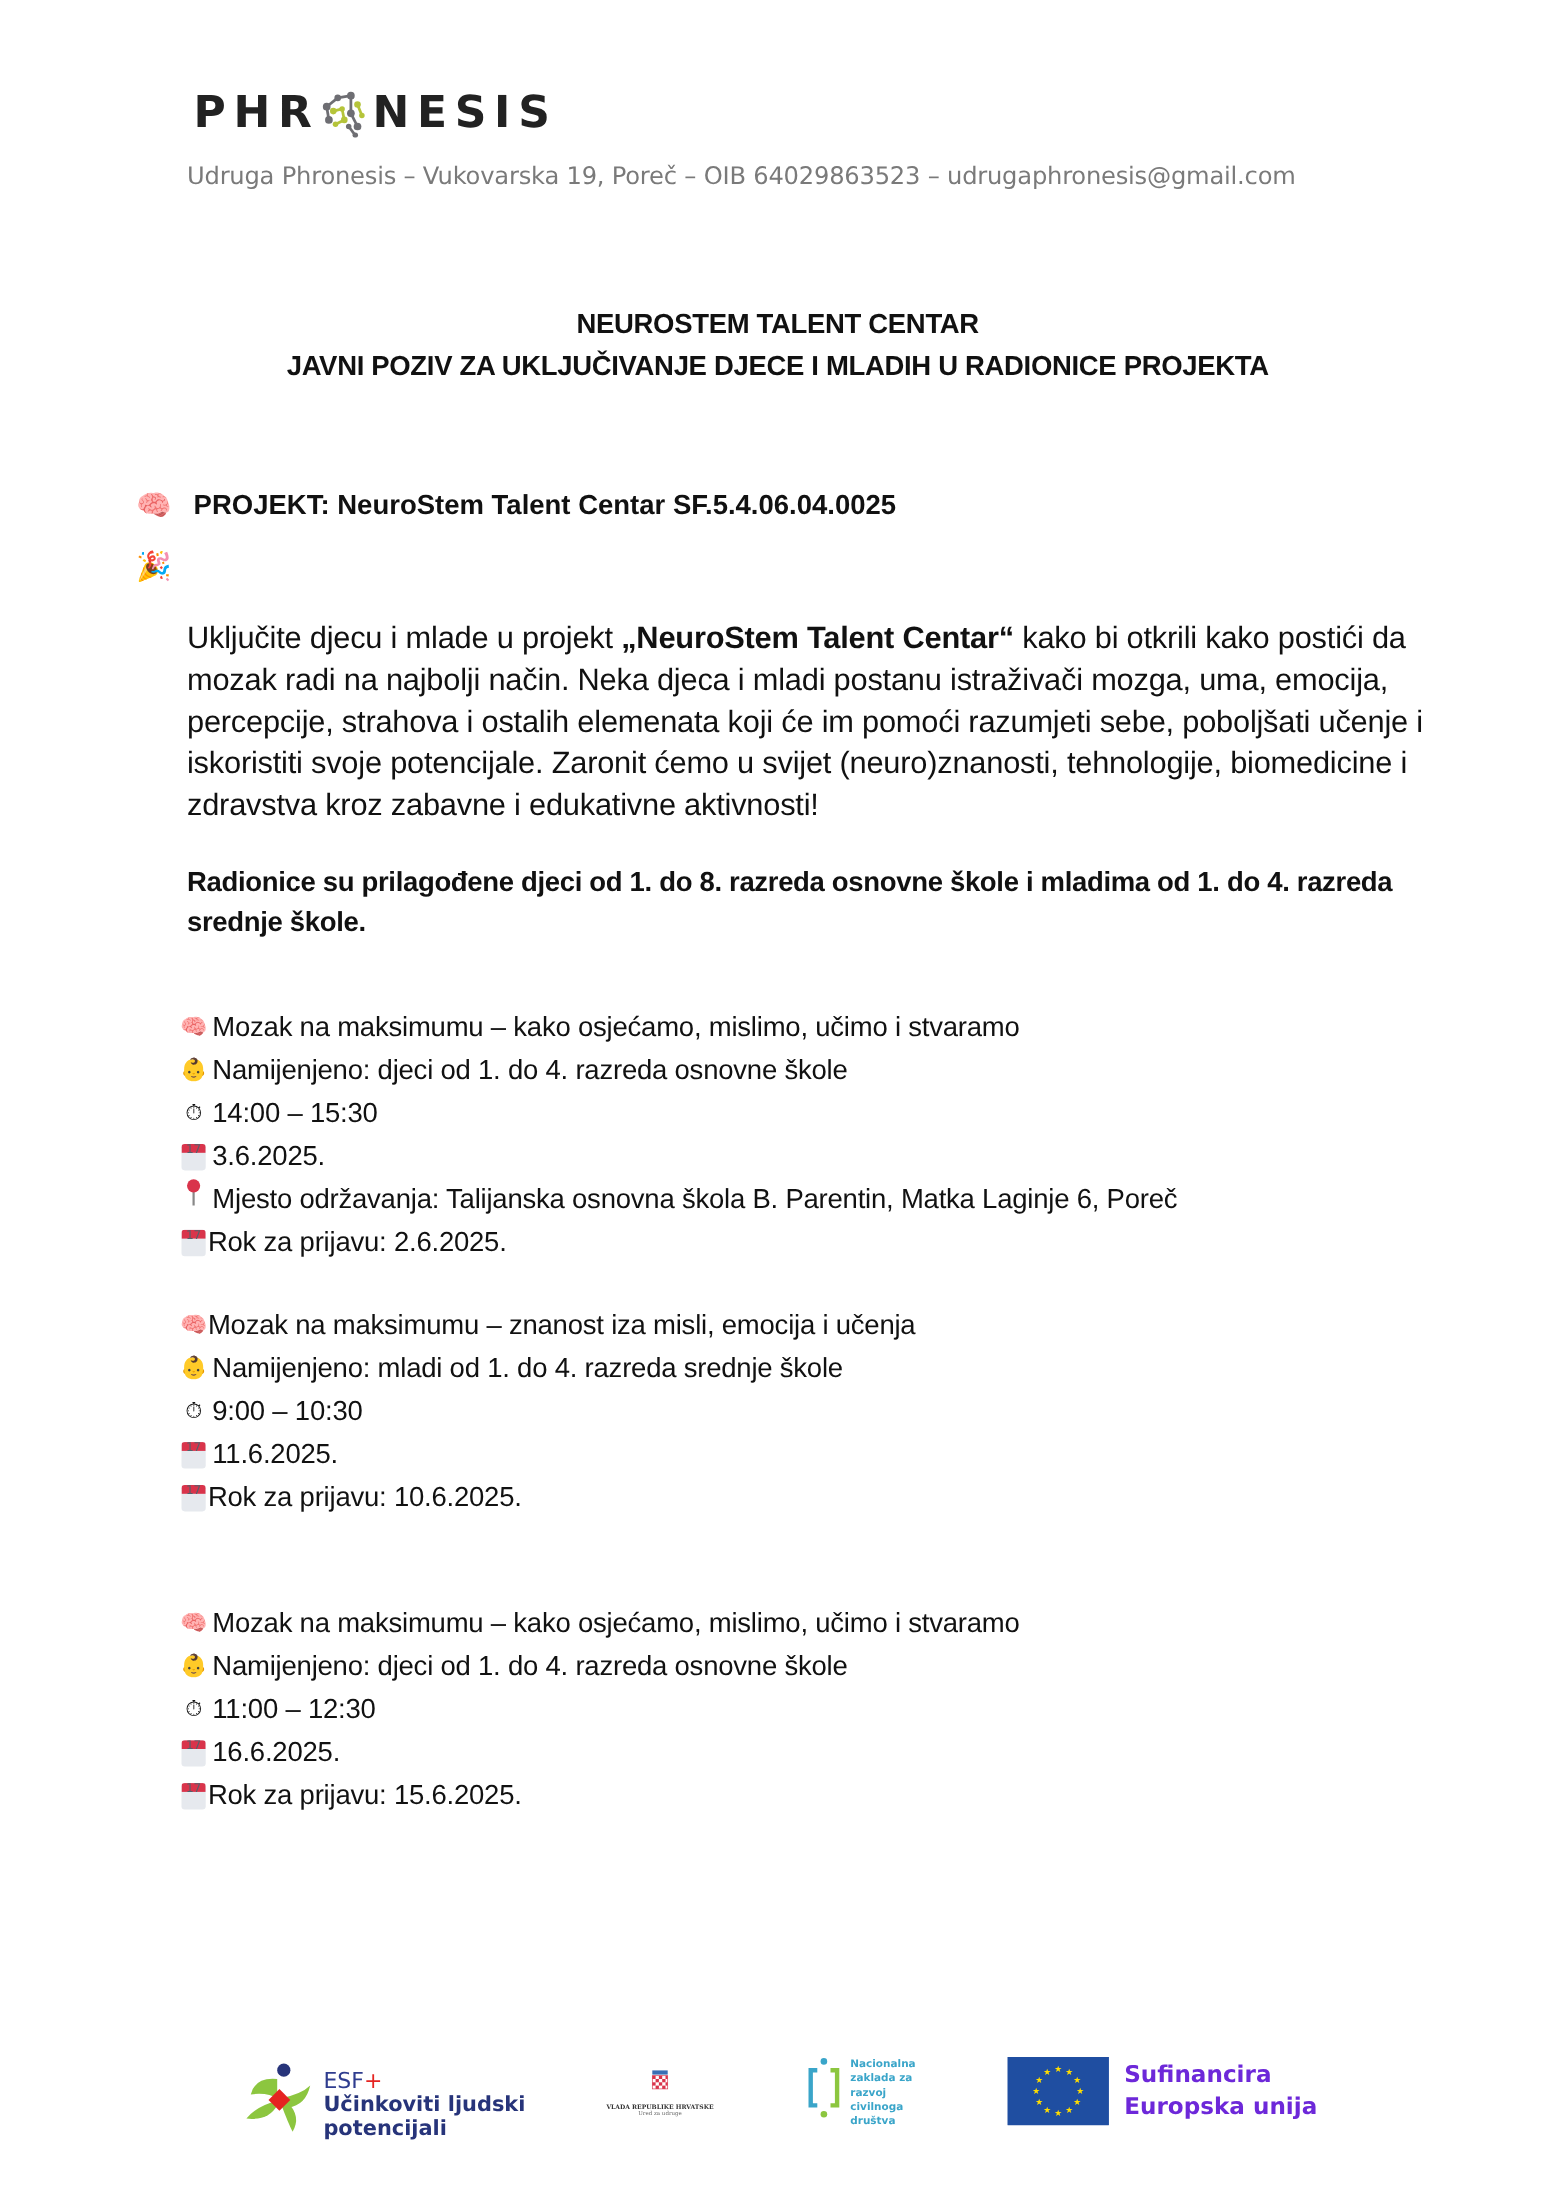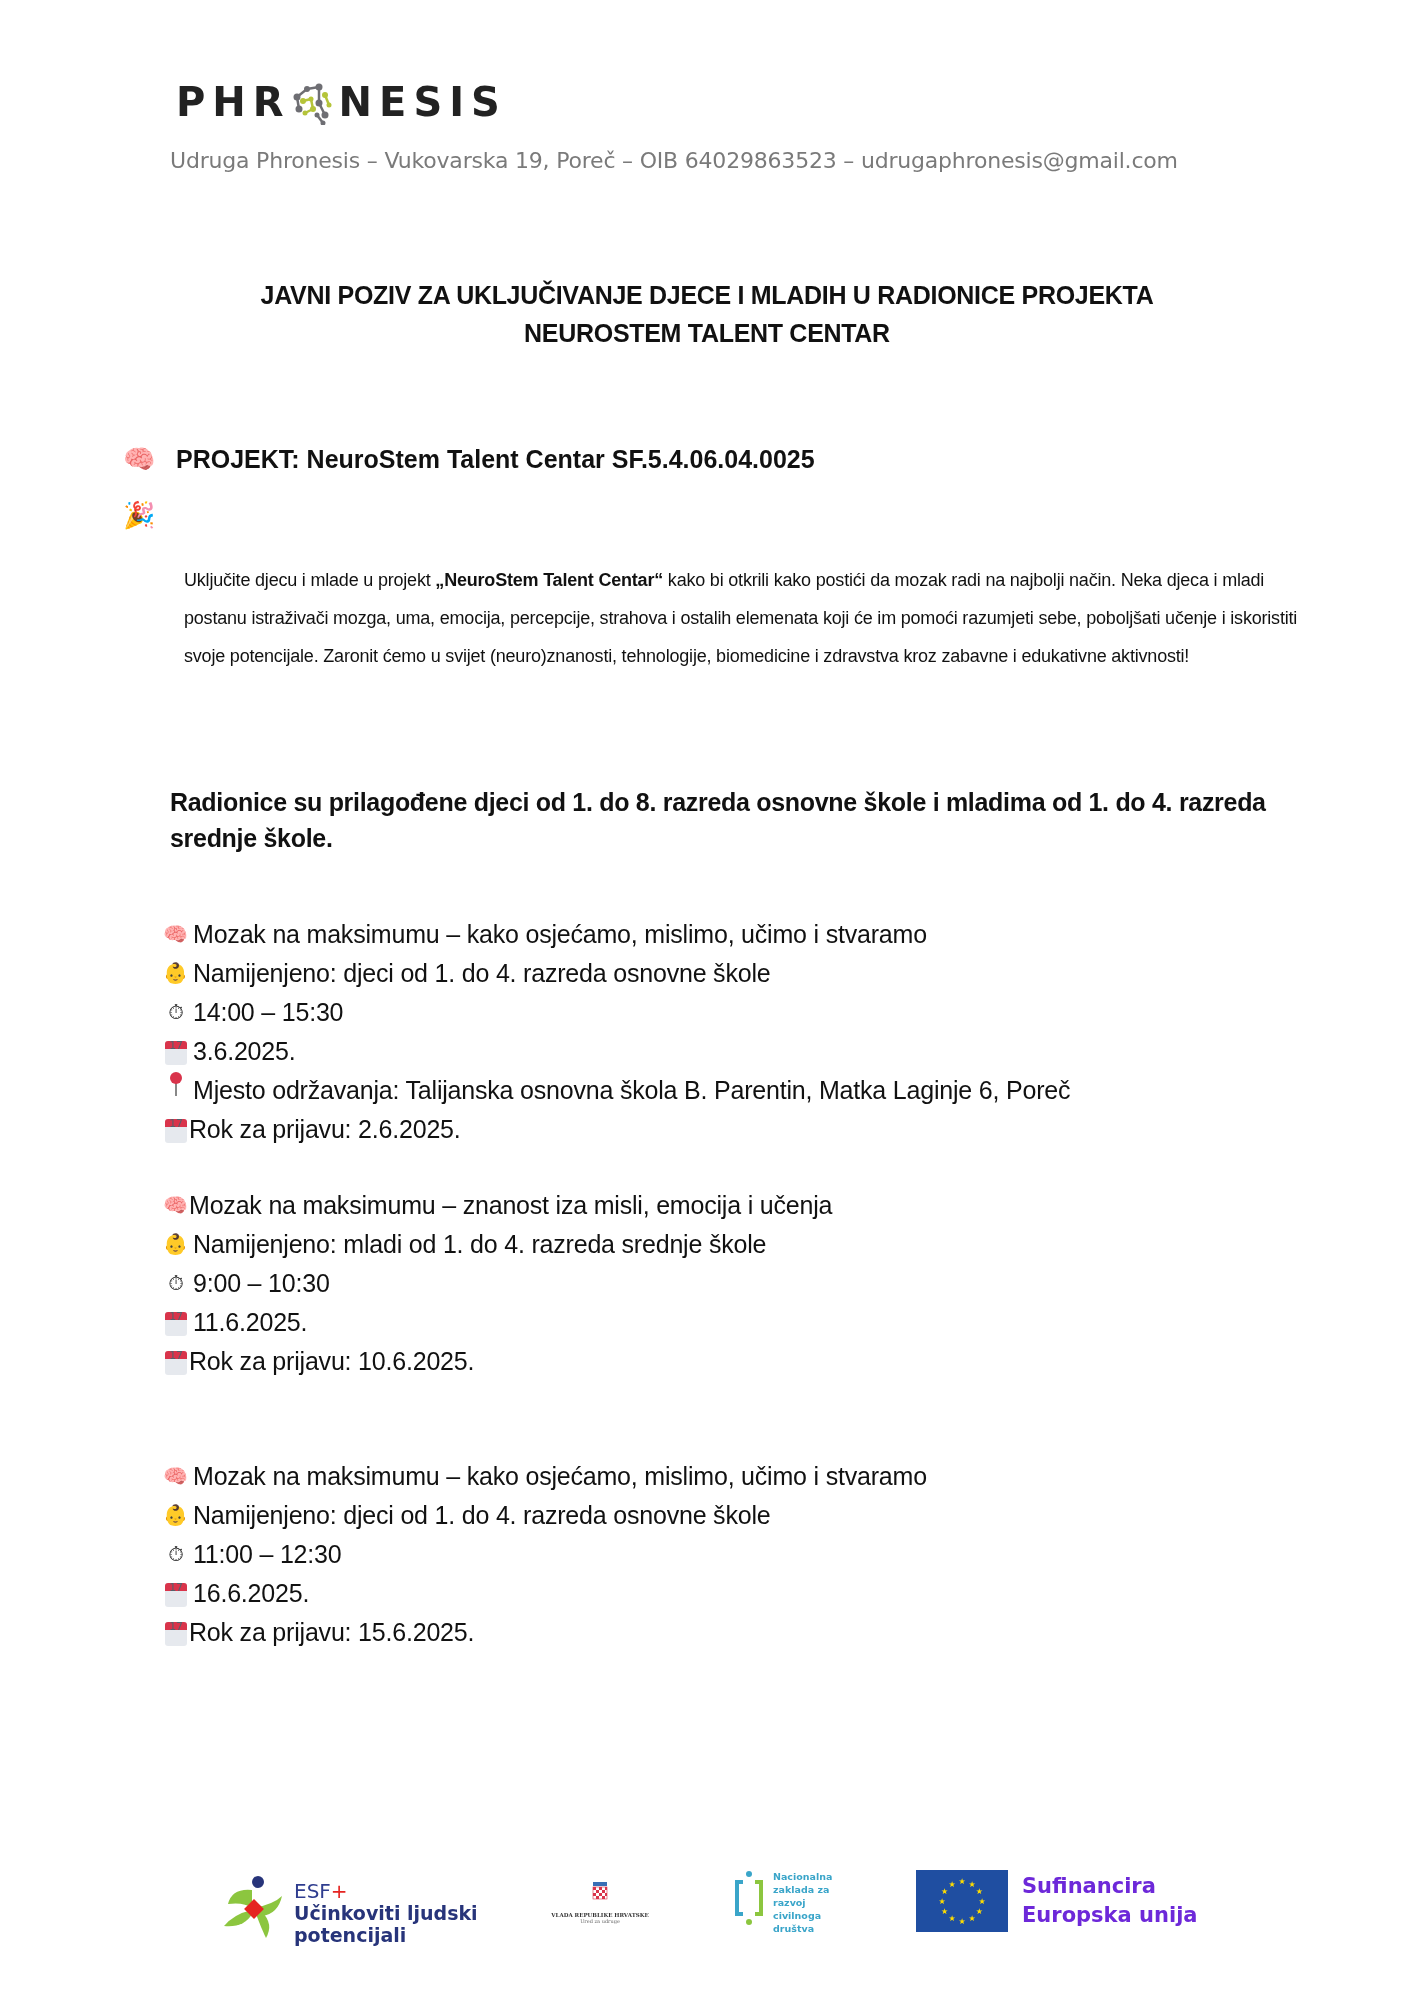--- a/index.html
+++ b/index.html
@@ -8,21 +8,21 @@
   .abs { position: absolute; }
   .logo-wrap { left: 176px; top: 78px; height: 48px; display: flex; align-items: center; }
   .logo-text { font-family: "DejaVu Sans", sans-serif; font-weight: bold; font-size: 40px;
                letter-spacing: 7px; color: #222; transform: scaleY(1.0); text-align: center; }
   .logo-mark { width: 44px; height: 46px; margin: 0 6px 0 -2px; }
   .contact { left: 170px; top: 148px; font-size: 22px; color: #7a7a7a; font-family: "DejaVu Sans", sans-serif; letter-spacing: -0.2px; }
   .title { left: 0; width: 1414px; text-align: center; top: 276px; font-size: 25px;
            font-weight: bold; line-height: 38px; font-family: "Liberation Sans", sans-serif; letter-spacing: -0.3px;}
   .hline { left: 120px; display: flex; align-items: center; font-weight: bold; font-size: 25px; }
   .emo { width: 40px; display: inline-block; text-align: center; margin-right: 16px; font-size: 26px; }
-  .para { left: 184px; width: 1130px; font-size: 18px; line-height: 38px; letter-spacing: -0.2px; }
+  .para { left: 170px; width: 1130px; font-size: 28px; line-height: 38px; letter-spacing: -0.2px; }
   .para b { font-weight: bold; }
   .bold-para { left: 170px; width: 1130px; font-size: 25px; line-height: 36px; font-weight: bold; letter-spacing: -0.3px; }
   .ws { left: 163px; font-size: 25px; line-height: 39px; letter-spacing: -0.2px; }
   .ws .row { display: flex; align-items: center; height: 39px; }
   .ws .ic { display: inline-block; width: 26px; text-align: center; margin-right: 4px; font-size: 20px; }
   .ws .ic.tight { margin-right: 0; }
   .cal { display: inline-block; width: 22px; height: 24px; border-radius: 3px; background: #e6e9ee; position: relative; overflow: hidden; vertical-align: middle; }
   .cal::before { content: ""; position: absolute; left: 0; top: 0; right: 0; height: 8px; background: #d9344b; }
   .cal::after { content: "17"; position: absolute; left: 0; right: 0; bottom: 0; font-size: 11px; text-align: center; color: #56606b; font-family: "DejaVu Sans", sans-serif; }
   .esf { left: 222px; top: 1868px; display: flex; align-items: center; }
@@ -76,22 +76,22 @@
         <circle cx="36" cy="16" r="3"></circle>
         <circle cx="40" cy="26" r="2.5"></circle>
       </g>
   </svg>
   <span class="logo-text">NESIS</span>
 </div>
 
 <div class="abs contact">Udruga Phronesis – Vukovarska 19, Poreč – OIB 64029863523 – udrugaphronesis@gmail.com</div>
 
 <div class="abs title">
+  <div>NEUROSTEM TALENT CENTAR</div>
   <div>JAVNI POZIV ZA UKLJUČIVANJE DJECE I MLADIH U RADIONICE PROJEKTA</div>
-  <div>NEUROSTEM TALENT CENTAR</div>
 </div>
 
 <div class="abs hline" style="top:444px;">
   <span class="emo">🧠</span>
   <span>PROJEKT: NeuroStem Talent Centar SF.5.4.06.04.0025</span>
 </div>
 <div class="abs hline" style="top:500px;">
   <span class="emo">🎉</span>
 </div>
 

